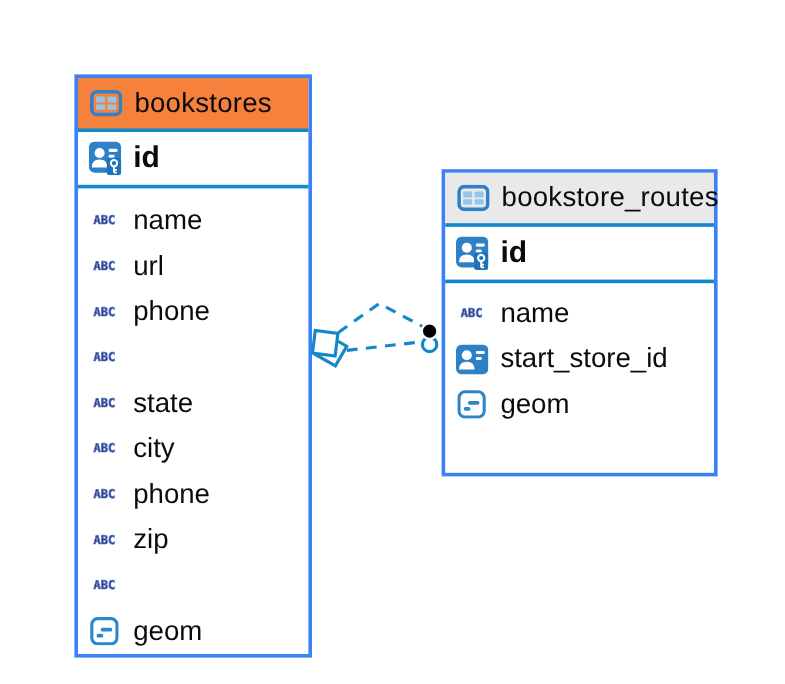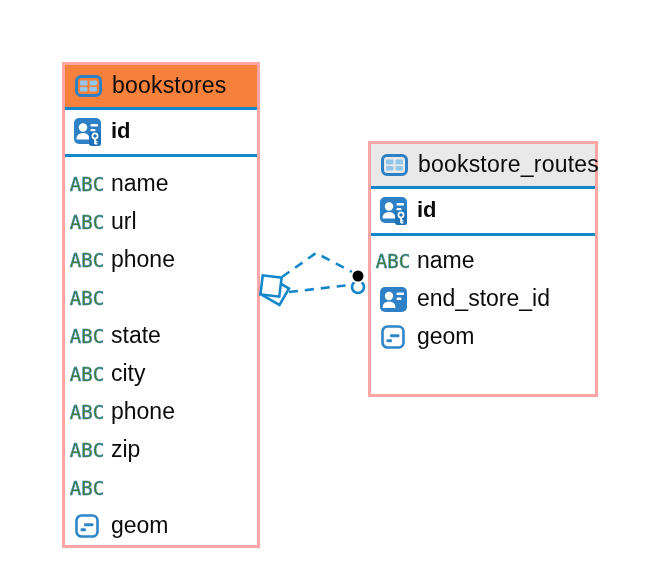--- a/index.html
+++ b/index.html
@@ -6,52 +6,52 @@
   body{
     width:654px;height:570px;position:relative;background:#ffffff;
     font-family:"Liberation Sans","DejaVu Sans",sans-serif;
     color:#0b0b0b;overflow:hidden;
   }
   .canvas{position:absolute;inset:0;}
 
   
   .table{
     position:absolute;background:#ffffff;
-    border:3px solid #fca5a5;box-sizing:border-box;
+    border:3px solid #3b82f6;box-sizing:border-box;
   }
   .table-bookstores{left:62px;top:62px;width:198px;height:486px;}
   .table-routes{left:368px;top:141px;width:230px;height:256px;}
 
   .tbl-header{
     height:42px;display:flex;align-items:center;gap:9px;
     padding:0 8px;border-bottom:3px solid #1487cb;box-sizing:content-box;
     font-size:23px;letter-spacing:0.2px;white-space:nowrap;
   }
   .hdr-orange{background:#f6813c;}
   .hdr-gray{background:#e9e9e9;}
 
   .pk-row{
     height:44px;display:flex;align-items:center;gap:9px;
     padding:0 7px;border-bottom:3px solid #1487cb;
-    font-size:22px;font-weight:700;white-space:nowrap;
+    font-size:25px;font-weight:700;white-space:nowrap;
   }
   .fields{padding:8px 0 0 0;}
   .table-routes .fields{padding-top:6px;}
   .field-row{
     height:38px;display:flex;align-items:center;gap:9px;
     padding:0 7px;font-size:23px;white-space:nowrap;
   }
   .lbl{line-height:1;transform:translateY(-1px);}
 
   
   .icn{flex:0 0 auto;display:inline-flex;align-items:center;justify-content:center;width:30px;}
   .icn svg{display:block;}
   .abc{
     font-family:"DejaVu Sans Mono","Liberation Mono",monospace;
-    font-weight:400;font-size:19px;color:#4d7c0f;letter-spacing:0px;
+    font-weight:700;font-size:10px;color:#701a75;letter-spacing:0px;
     -webkit-text-stroke:0.6px #2e86c8;
   }
 
   
   .rel-layer{position:absolute;left:0;top:0;width:654px;height:570px;}
 </style>
 </head>
 <body>
 
 <div class="canvas">
@@ -176,21 +176,21 @@
       <div class="field-row">
         <span class="icn">
           <svg width="27" height="25" viewBox="0 0 27 25">
             <rect x="0" y="0" width="27" height="25" rx="5" fill="#2e81c6"></rect>
             <circle cx="9" cy="9" r="4.2" fill="#ffffff"></circle>
             <path d="M2.5 21 q0 -6.5 6.5 -6.5 q6.5 0 6.5 6.5 z" fill="#ffffff"></path>
             <rect x="16.5" y="5.5" width="7.5" height="2.6" rx="1.2" fill="#ffffff"></rect>
             <rect x="16.5" y="10.5" width="5" height="2.6" rx="1.2" fill="#ffffff"></rect>
           </svg>
         </span>
-        <span class="lbl">end_store_id</span>
+        <span class="lbl">start_store_id</span>
       </div>
       <div class="field-row">
         <span class="icn">
           <svg width="24" height="24" viewBox="0 0 24 24">
             <rect x="1.5" y="1.5" width="21" height="21" rx="5" fill="#ffffff" stroke="#2e86c8" stroke-width="2.6"></rect>
             <rect x="9" y="9.2" width="9.5" height="3" rx="1.3" fill="#2e86c8"></rect>
             <rect x="5.5" y="14.2" width="5.5" height="3" rx="1.3" fill="#2e86c8"></rect>
           </svg>
         </span>
         <span class="lbl">geom</span>

